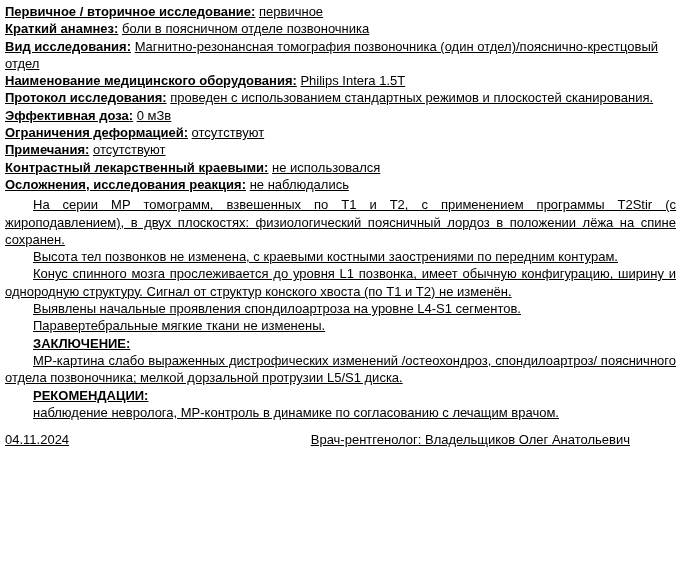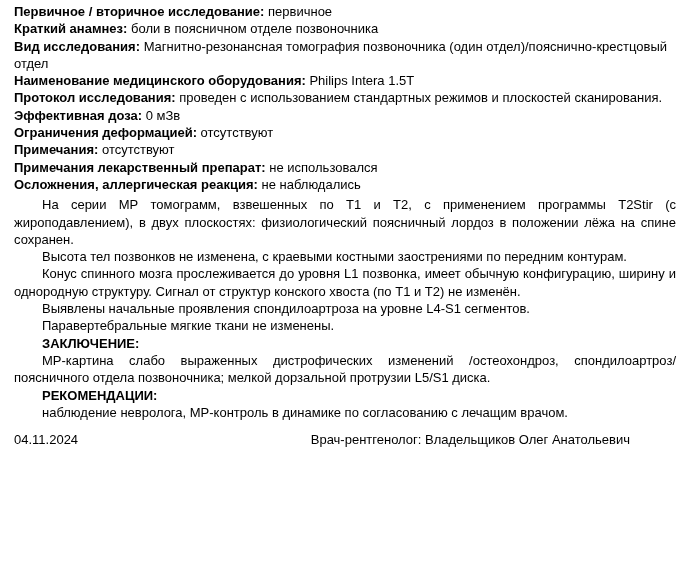--- a/index.html
+++ b/index.html
@@ -13,21 +13,22 @@
     overflow: hidden;
     font-family: "Liberation Sans", sans-serif;
     font-size: 13px;
     line-height: 17.3px;
     color: #000000;
   }
   .page {
     box-sizing: border-box;
     width: 682px;
     height: 553px;
-    padding: 3px 6px 0 14px;
+    padding: 3px 6px 0 5px;
+    text-decoration: underline;
   }
   .field { text-align: left; }
   .field-label { font-weight: bold; }
   .field-label:not(:empty) { margin-right: 0.28em; }
   .body-text { margin-top: 3px; }
   .para {
     text-align: justify;
     text-indent: 28px;
   }
   .para-label { font-weight: bold; }
@@ -48,22 +49,22 @@
 
   <div class="fields">
     <div class="field"><span class="field-label">Первичное / вторичное исследование:</span><span class="field-value">первичное</span></div>
     <div class="field"><span class="field-label">Краткий анамнез:</span><span class="field-value">боли в поясничном отделе позвоночника</span></div>
     <div class="field"><span class="field-label">Вид исследования:</span><span class="field-value">Магнитно-резонансная томография позвоночника (один отдел)/пояснично-крестцовый отдел</span></div>
     <div class="field"><span class="field-label">Наименование медицинского оборудования:</span><span class="field-value">Philips Intera 1.5T</span></div>
     <div class="field"><span class="field-label">Протокол исследования:</span><span class="field-value">проведен с использованием стандартных режимов и плоскостей сканирования.</span></div>
     <div class="field"><span class="field-label">Эффективная доза:</span><span class="field-value">0 мЗв</span></div>
     <div class="field"><span class="field-label">Ограничения деформацией:</span><span class="field-value">отсутствуют</span></div>
     <div class="field"><span class="field-label">Примечания:</span><span class="field-value">отсутствуют</span></div>
-    <div class="field"><span class="field-label">Примечания лекарственный препарат:</span><span class="field-value">не использовался</span></div>
-    <div class="field"><span class="field-label">Осложнения, аллергическая реакция:</span><span class="field-value">не наблюдались</span></div>
+    <div class="field"><span class="field-label">Контрастный лекарственный краевыми:</span><span class="field-value">не использовался</span></div>
+    <div class="field"><span class="field-label">Осложнения, исследования реакция:</span><span class="field-value">не наблюдались</span></div>
   </div>
 
   <div class="body-text">
     <div class="para"><span class="para-label"></span><span class="para-text">На серии МР томограмм, взвешенных по Т1 и Т2, с применением программы T2Stir (с жироподавлением), в двух плоскостях: физиологический поясничный лордоз в положении лёжа на спине сохранен.</span></div>
     <div class="para"><span class="para-label"></span><span class="para-text">Высота тел позвонков не изменена, с краевыми костными заострениями по передним контурам.</span></div>
     <div class="para"><span class="para-label"></span><span class="para-text">Конус спинного мозга прослеживается до уровня L1 позвонка, имеет обычную конфигурацию, ширину и однородную структуру. Сигнал от структур конского хвоста (по Т1 и Т2) не изменён.</span></div>
     <div class="para"><span class="para-label"></span><span class="para-text">Выявлены начальные проявления спондилоартроза на уровне L4-S1 сегментов.</span></div>
     <div class="para"><span class="para-label"></span><span class="para-text">Паравертебральные мягкие ткани не изменены.</span></div>
     <div class="para"><span class="para-label">ЗАКЛЮЧЕНИЕ:</span><span class="para-text"></span></div>
     <div class="para"><span class="para-label"></span><span class="para-text">МР-картина слабо выраженных дистрофических изменений /остеохондроз, спондилоартроз/ поясничного отдела позвоночника; мелкой дорзальной протрузии L5/S1 диска.</span></div>

